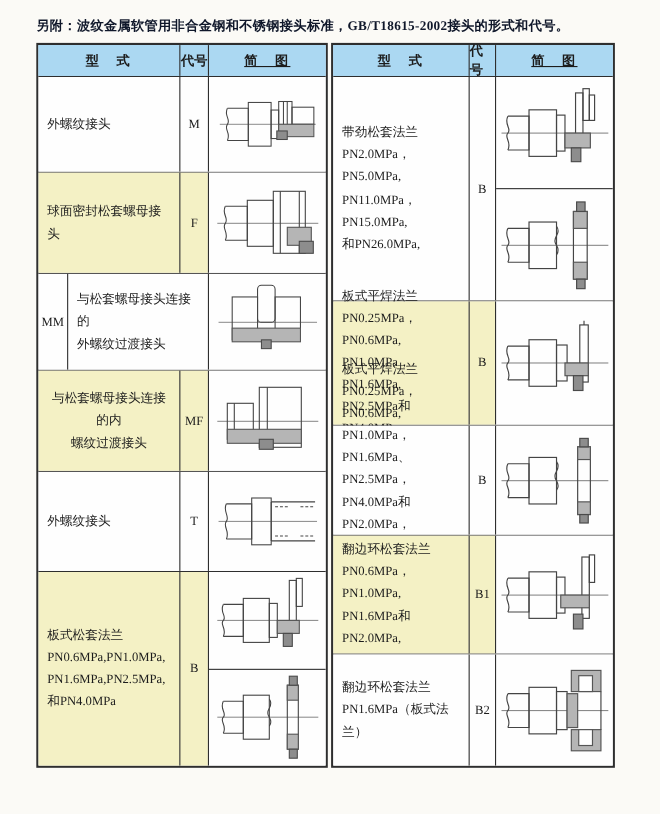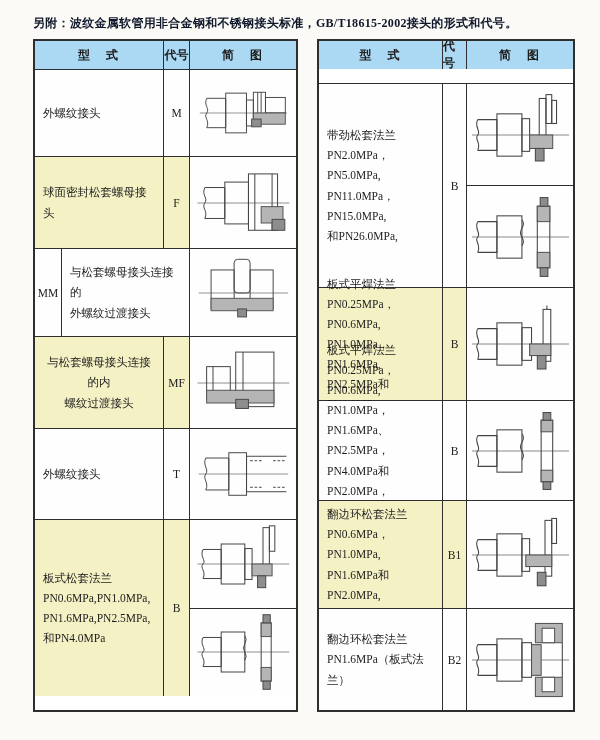--- a/index.html
+++ b/index.html
@@ -6,41 +6,41 @@
   html,body { background:#e8e6e2; }
   .page {
     position:relative; width:600px; height:740px; margin:0 auto;
     background:#fbfaf6; overflow:hidden;
     font-family:"Liberation Serif","DejaVu Serif",serif; color:#1c1c1c;
   }
   .title {
     position:absolute; left:33px; top:15px; width:560px;
     font-size:12px; font-weight:bold; letter-spacing:0.3px; color:#0f172a;
   }
-  .tables { position:absolute; left:33px; top:39px; display:flex; gap:19px; }
+  .tables { position:absolute; left:33px; top:39px; display:flex; gap:3px; }
   .tbl { border:2px solid #2e2e2e; background:#fff; }
   .row { display:flex; border-top:1.5px solid #2e2e2e; }
   .row.hdr { border-top:none; background:#abd8f2; }
   .cell { border-left:1.5px solid #2e2e2e; display:flex; align-items:center; background:#fefefe; }
   .cell:first-child { border-left:none; }
   .hdr .cell { background:#abd8f2; justify-content:center; font-size:12px; font-weight:bold; letter-spacing:2px; }
   .c-type { padding:4px 8px; }
   .c-type .txt { font-size:11.5px; line-height:1.75; white-space:pre-line; }
   .c-code { justify-content:center; font-size:11.5px; }
-  .c-diag { justify-content:center; padding:2px; }
+  .c-diag { justify-content:center; padding:2px;text-decoration:underline; }
   .hl { background:#f4f1c5; }
   .L .c-type { width:128px; } .L .c-code { width:26px; } .L .c-diag { width:107px; }
   .R .c-type { width:123px; } .R .c-code { width:24px; } .R .c-diag { width:107px; }
   .diag-stack { flex-direction:column; align-items:stretch; padding:0; }
   .diag-stack .half { flex:1; display:flex; align-items:center; justify-content:center; }
   .diag-stack .half + .half { border-top:1.5px solid #2e2e2e; }
   
   .L .rh { height:28px; } .L .r0 { height:87px;justify-content:flex-end; } .L .r1 { height:92px; }
   .L .r2 { height:88px; } .L .r3 { height:92px;text-align:center; } .L .r4 { height:91px; } .L .r5 { height:177px; }
-  .R .rh { height:28px; } .R .r0 { height:204px;margin-top:14px; } .R .r1 { height:113px; }
+  .R .rh { height:28px; } .R .r0 { height:204px; } .R .r1 { height:113px; }
   .R .r2 { height:100px; } .R .r3 { height:108px; } .R .r4 { height:102px; }
   svg.dg { display:block; }
   .dg path, .dg rect, .dg line, .dg polyline { stroke:#444; stroke-width:1.1; fill:none; }
   .dg .cl { stroke:#666; stroke-width:0.8; }
   .dg .ht { fill:#b5b5b5; stroke:#555; }      
   .dg .hd { fill:#8d8d8d; stroke:#4a4a4a; }   
   .dg .wh { fill:#fff; stroke:#555; }
 </style>
 </head>
 <body>

